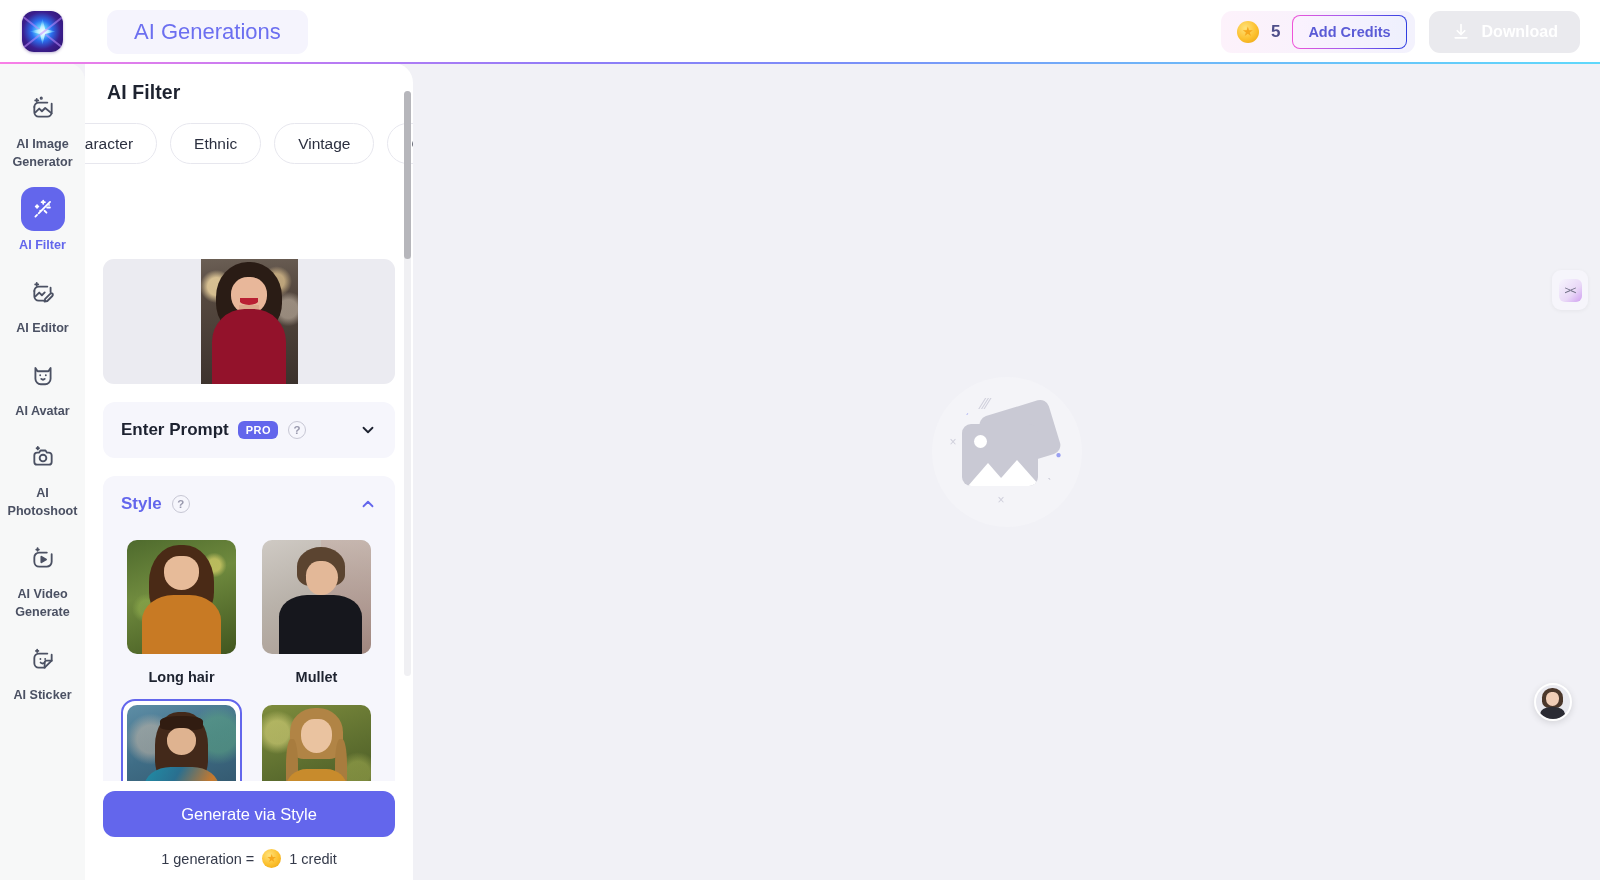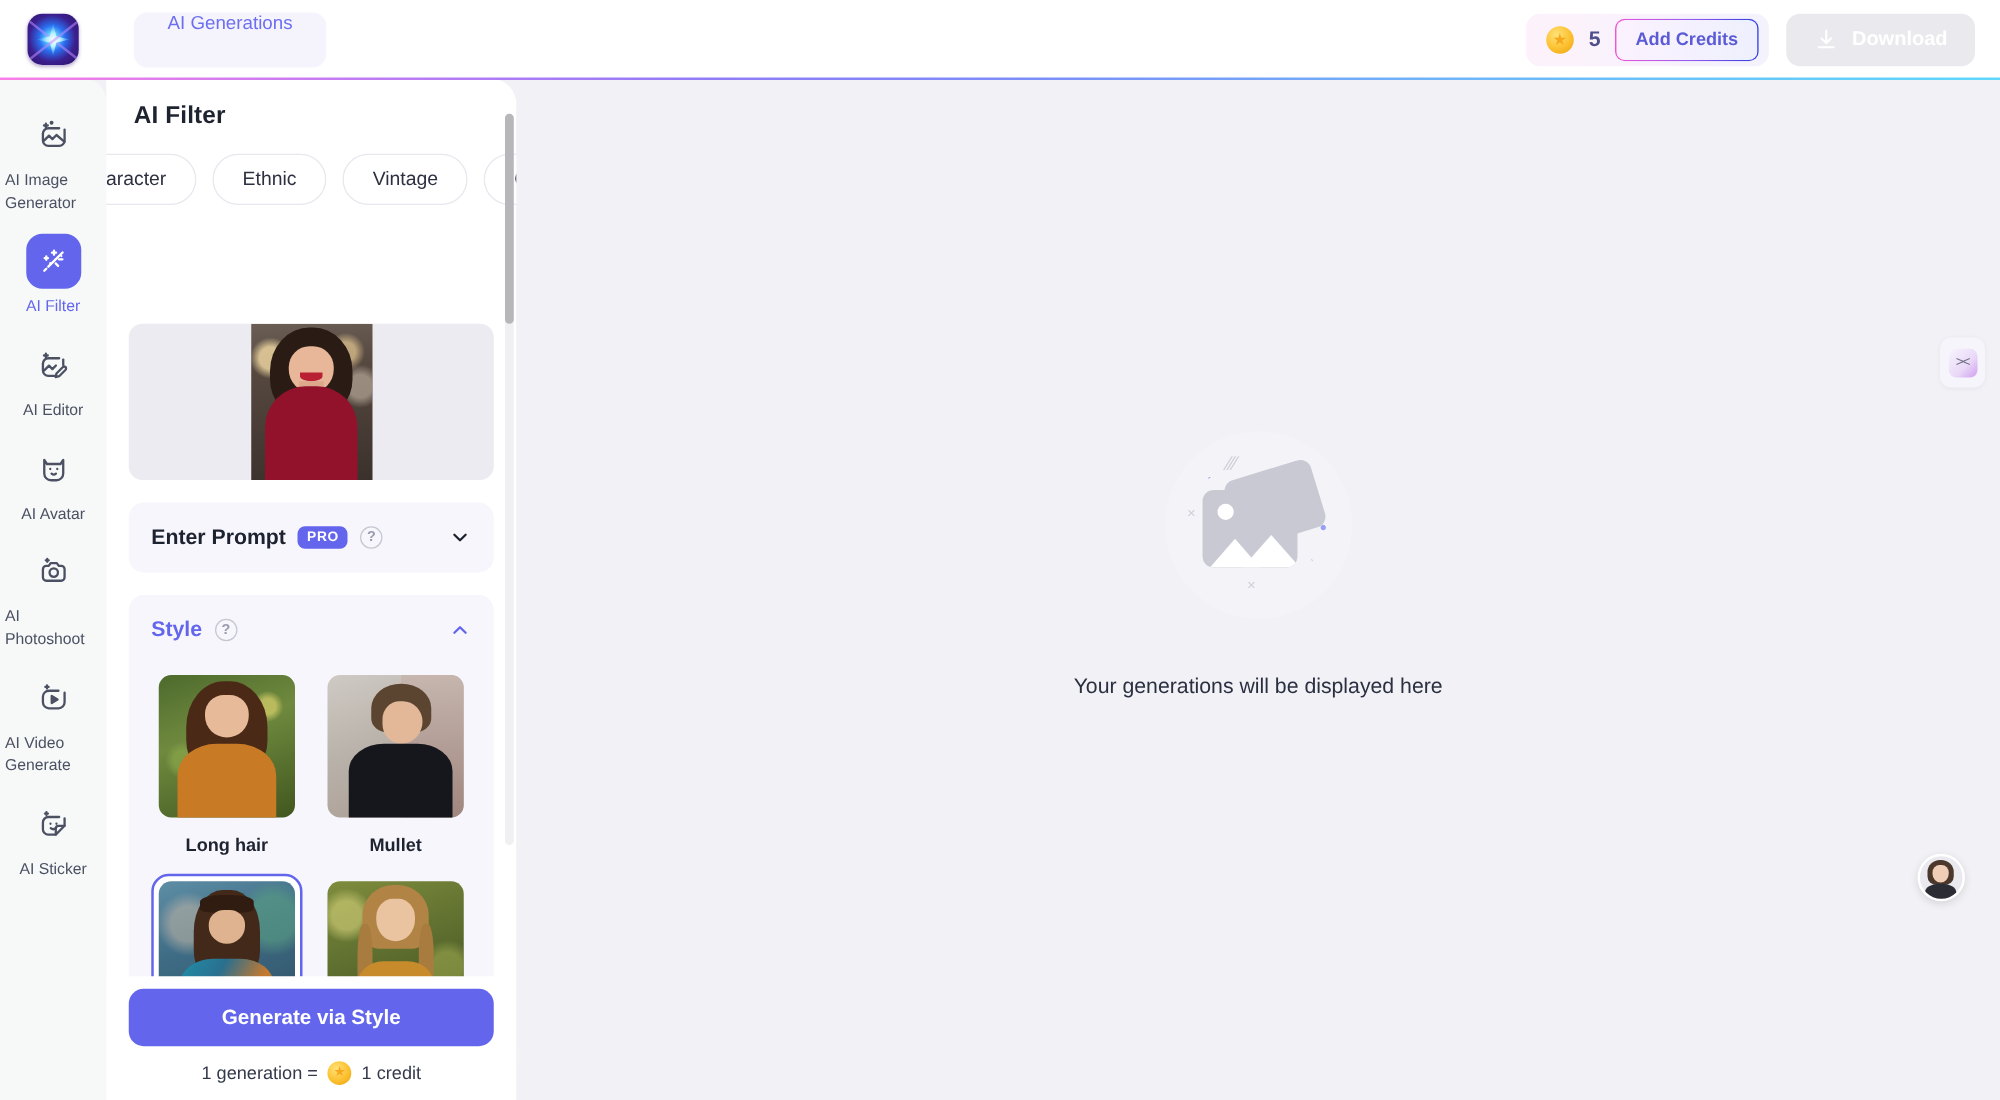--- a/index.html
+++ b/index.html
@@ -38,22 +38,22 @@
   .logo:before { transform: translate(-50%,-50%) rotate(38deg); }
   .logo:after  { transform: translate(-50%,-50%) rotate(-38deg); }
   .logo span.spark {
     position:absolute; left:50%; top:50%; width:26px; height:26px;
     transform:translate(-50%,-50%);
     background: radial-gradient(ellipse at 50% 50%, #ffffff 0%, #bff0ff 28%, rgba(90,190,255,.55) 55%, rgba(40,120,230,0) 78%);
     clip-path: polygon(50% 0%, 60% 40%, 100% 50%, 60% 60%, 50% 100%, 40% 60%, 0% 50%, 40% 40%);
   }
   .nav-pill {
     margin-left: 44px; height: 44px; padding: 0 27px;
-    display: flex; border-radius: 11px;
-    background: #f5f4fd; color: #6c6ff0; font-size: 15px; font-weight: 500;
+    display: flex; align-items: center; border-radius: 11px;
+    background: #f5f4fd; color: #6c6ff0; font-size: 22px; font-weight: 500;
     cursor: pointer;
   }
   .header-right {
     margin-left: auto; margin-right: 20px;
     display: flex; align-items: center; gap: 14px;
   }
   .credits-box {
     display: flex; align-items: center; gap: 12px;
     height: 42px; padding: 0 8px 0 16px; border-radius: 11px;
     background: linear-gradient(90deg,#fdf2fb 0%,#f3f2fd 100%);
@@ -97,21 +97,21 @@
     width: 85px; padding: 9px 4px 6px; cursor:pointer;
     display:flex; flex-direction:column; align-items:center; gap:6px;
   }
   .side-ico {
     width:44px; height:44px; border-radius:13px;
     display:flex; align-items:center; justify-content:center;
     color:#4b5163;
   }
   .side-item.active .side-ico { background:#6366ec; color:#ffffff; }
   .side-label {
-    font-size: 12.6px; line-height: 1.42; text-align:left; color:#4b5163; font-weight:400;
+    font-size: 12.6px; line-height: 1.42; text-align:center; color:#4b5163; font-weight:700;
     max-width: 78px;
   }
   .side-item.active .side-label { color:#6366ec; }
 
   
   .panel {
     position:absolute; top:63px; left:85px; width:328px; height:817px;
     background:#ffffff; border-top-right-radius:20px;
     z-index: 20; overflow:hidden;
   }
@@ -234,21 +234,21 @@
     position:absolute; left:0; bottom:0; width:328px; height:24px;
     background: linear-gradient(180deg, rgba(255,255,255,0) 0%, #ffffff 75%);
   }
 
   .panel-bottom {
     position:absolute; left:0; bottom:0; width:328px; padding: 10px 18px 12px;
     background:#ffffff; z-index: 5;
   }
   .gen-btn {
     height: 46px; width:100%; border-radius: 12px; border:none; cursor:pointer;
-    background:#6366ec; color:#fff; font-size:16.5px; font-weight:700;
+    background:#6366ec; color:#fff; font-size:16.5px; font-weight:400;
     font-family: "Liberation Sans", sans-serif;
   }
   .credit-note {
     margin-top: 12px; display:flex; align-items:center; justify-content:center; gap:8px;
     font-size: 14.5px; color:#343a4a;
   }
 
   
   .pscroll { position:absolute; right:2px; top:28px; width:7px; height:585px;
     background:#f0f0f3; border-radius:4px; }
@@ -572,21 +572,20 @@
         <span class="sparkle" style="left:30px;top:98px;color:#9aa0f2;font-size:10px;">ˋ</span>
         <span class="sparkle" style="left:116px;top:100px;">ˋ</span>
         <span class="sparkle" style="left:66px;top:116px;">×</span>
         <span class="sparkle" style="left:50px;top:18px;font-size:16px;">∕∕∕</span>
         <div class="card-back"></div>
         <div class="card-front">
           <div class="cf-sun"></div>
             <div class="cf-mtn"></div>
         </div>
       </div>
-      <div class="empty-text">Your generations will be displayed here</div>
     </div>
 
     <div class="collapse-tab">
       <div class="collapse-inner">&gt;&lt;</div>
     </div>
 
     <div class="assistant">
       <div class="av-hair"></div>
         <div class="av-face"></div>
         <div class="av-body"></div>

